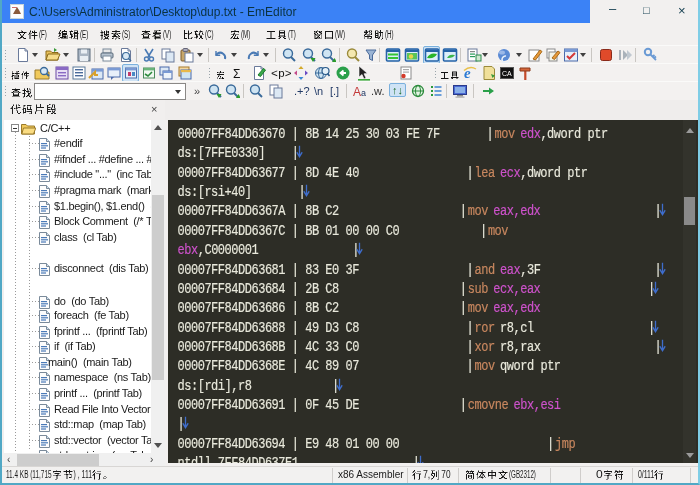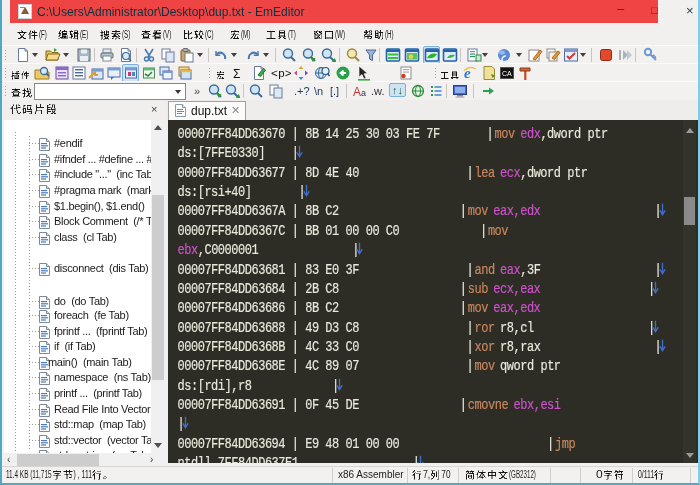--- a/index.html
+++ b/index.html
@@ -1,18 +1,18 @@
 <!DOCTYPE html>
 <html><head><meta charset="utf-8"><style>
 *{margin:0;padding:0;box-sizing:border-box}
 html,body{width:700px;height:485px;overflow:hidden}
 body{position:relative;font-family:"Liberation Sans",sans-serif;background:#f2f0ef;border-left:2px solid #51a8c5;border-right:2px solid #7fcde6;border-bottom:2px solid #51a8c5}
 .abs{position:absolute}
 
-#title{left:8px;top:0;width:648px;height:23px;background:#ef4444}
+#title{left:0;top:0;width:588px;height:23px;background:#3b82f6}
 #title .txt{position:absolute;left:27px;top:5px;font-size:12px;color:#0a3240}
 #wbtn{position:absolute;top:0;left:150px;width:546px;height:23px;font-size:13px;color:#113c4e}
 #wbtn span{position:absolute;top:3px}
 
 #menu{left:0;top:23px;width:696px;height:22px;background:#f2f0ef;font-size:11px;color:#111}
 #menu span{position:absolute;top:6px}
 
 .tbrow{left:0;width:696px;height:18px;background:#f3f1f0;border-top:1px solid #fafaf9}
 .grip{position:absolute;top:3px;width:3px;height:12px;background-image:radial-gradient(circle,#9aa4aa 0.8px,transparent 1px);background-size:3px 3px}
 .tsep{position:absolute;top:2px;width:1px;height:14px;background:#c9c6c2}
@@ -449,35 +449,32 @@
     </svg>
 </div>
 <div class="abs" id="strip">
  <div id="phead">
       <span style="position:absolute;left:8px;top:4px"><svg width="49" height="13" viewBox="0 0 49 13">
           <path d="M3 1h1v1h-1zM6 1h1v1h-1zM9 1h1v1h-1zM2 2h1v1h-1zM6 2h1v1h-1zM2 3h1v1h-1zM6 3h1v1h-1zM8 3h2v1h-2zM1 4h2v1h-2zM4 4h1v1h-1zM6 4h1v1h-1zM2 5h1v1h-1zM2 6h1v1h-1zM2 7h1v1h-1zM7 7h1v1h-1zM2 8h1v1h-1zM7 8h1v1h-1zM10 8h1v1h-1zM2 9h1v1h-1zM8 9h2v1h-2zM14 1h1v1h-1zM17 1h4v1h-4zM17 3h1v1h-1zM20 3h1v1h-1zM13 4h3v1h-3zM17 4h1v1h-1zM20 4h1v1h-1zM13 5h1v1h-1zM15 5h1v1h-1zM17 5h5v1h-5zM13 6h1v1h-1zM15 6h1v1h-1zM13 7h1v1h-1zM15 7h1v1h-1zM17 7h5v1h-5zM13 8h3v1h-3zM21 8h1v1h-1zM21 9h1v1h-1zM30 0h1v1h-1zM26 1h1v1h-1zM30 1h1v1h-1zM26 2h1v1h-1zM30 2h1v1h-1zM26 3h8v1h-8zM26 4h1v1h-1zM26 5h1v1h-1zM26 6h1v1h-1zM31 6h1v1h-1zM31 7h1v1h-1zM25 8h1v1h-1zM31 8h1v1h-1zM25 9h1v1h-1zM31 9h1v1h-1zM39 0h1v1h-1zM37 1h1v1h-1zM42 1h1v1h-1zM44 1h1v1h-1zM37 2h1v1h-1zM42 2h1v1h-1zM44 2h1v1h-1zM37 3h3v1h-3zM44 3h1v1h-1zM37 4h1v1h-1zM41 4h1v1h-1zM37 5h3v1h-3zM41 5h4v1h-4zM37 6h1v1h-1zM37 7h4v1h-4zM42 7h1v1h-1zM44 7h1v1h-1zM37 8h1v1h-1zM43 8h1v1h-1zM37 9h1v1h-1zM41 9h2v1h-2zM44 9h2v1h-2z" fill="#222"></path>
           <path d="M3 0h1v1h-1zM6 0h1v1h-1zM8 0h1v1h-1zM8 1h1v1h-1zM1 3h1v1h-1zM7 3h1v1h-1zM10 3h1v1h-1zM0 4h1v1h-1zM5 4h1v1h-1zM7 4h1v1h-1zM6 5h1v1h-1zM6 6h2v1h-2zM13 1h1v1h-1zM15 1h1v1h-1zM21 1h1v1h-1zM13 2h2v1h-2zM17 2h1v1h-1zM20 2h1v1h-1zM13 3h1v1h-1zM12 5h1v1h-1zM21 6h1v1h-1zM16 7h1v1h-1zM13 9h1v1h-1zM19 9h2v1h-2zM26 0h1v1h-1zM27 6h4v1h-4zM25 7h2v1h-2zM40 0h1v1h-1zM42 0h3v1h-3zM38 1h1v1h-1zM40 3h3v1h-3zM44 4h2v1h-2zM40 5h1v1h-1zM45 5h1v1h-1zM42 6h1v1h-1zM44 6h2v1h-2zM43 7h1v1h-1zM42 8h1v1h-1zM44 8h1v1h-1z" fill="#222" opacity="0.5"></path>
         </svg></span>
       <span class="x">×</span>
     </div>
- <div id="tab">
-  <svg style="position:absolute;left:6px;top:2px" width="11" height="13" viewBox="0 0 11 13">
-        <path d="M0.5 0.5 H7.5 L10.5 3.5 V12.5 H0.5 Z" fill="#fff" stroke="#8a9aa8"></path>
-        <path d="M7.5 0.5 V3.5 H10.5" fill="#d8e4ee" stroke="#8a9aa8"></path>
-        <rect x="2" y="5" width="6" height="1" fill="#6a8ab0"></rect>
-        <rect x="2" y="7" width="7" height="1" fill="#6a8ab0"></rect>
-        <rect x="2" y="9" width="5" height="1" fill="#6a8ab0"></rect>
-      </svg>
-  <span style="position:absolute;left:22px;top:2px;font-size:12px;color:#111">dup.txt</span>
-  <span class="x">✕</span>
- </div>
 </div>
 <div class="abs" id="tree">
  <div class="vdots" style="left:11px;top:12px;height:330px"></div>
  <div class="vdots" style="left:25px;top:16px;height:315px"></div>
+<div class="trow" style="top:1px">
+      <span class="expbox"></span>
+      <svg class="ticon" style="left:17px;top:2px" width="15" height="12" viewBox="0 0 15 12">
+        <path d="M0.5 1.5 L5 1.5 L6.5 3 L13.5 3 L13.5 11 L0.5 11 Z" fill="#f0c95c" stroke="#9a7a2a"></path>
+        <path d="M2.5 5 L14.8 5 L12.5 11 L0.8 11 Z" fill="#fadc82" stroke="#9a7a2a"></path>
+      </svg>
+      <span class="ttxt" style="left:36px">C/C++</span>
+    </div>
 <div class="trow" style="top:16.0px">
       <span class="hstub"></span>
       <span class="ticon" style="left:35px;top:1px"><svg width="11" height="13" viewBox="0 0 11 13">
           <path d="M0.5 0.5 H7.5 L10.5 3.5 V12.5 H0.5 Z" fill="#fdfdfd" stroke="#7a8a9a" stroke-width="1"></path>
           <path d="M7.5 0.5 V3.5 H10.5" fill="#cfe0ee" stroke="#7a8a9a" stroke-width="1"></path>
           <rect x="2" y="5" width="6" height="1.2" fill="#4a7ab8"></rect>
           <rect x="2" y="7.2" width="7" height="1.2" fill="#4a7ab8"></rect>
           <rect x="2" y="9.4" width="5" height="1.2" fill="#4a7ab8"></rect>
         </svg></span>
       <span class="ttxt" style="left:50px">#endif</span>

